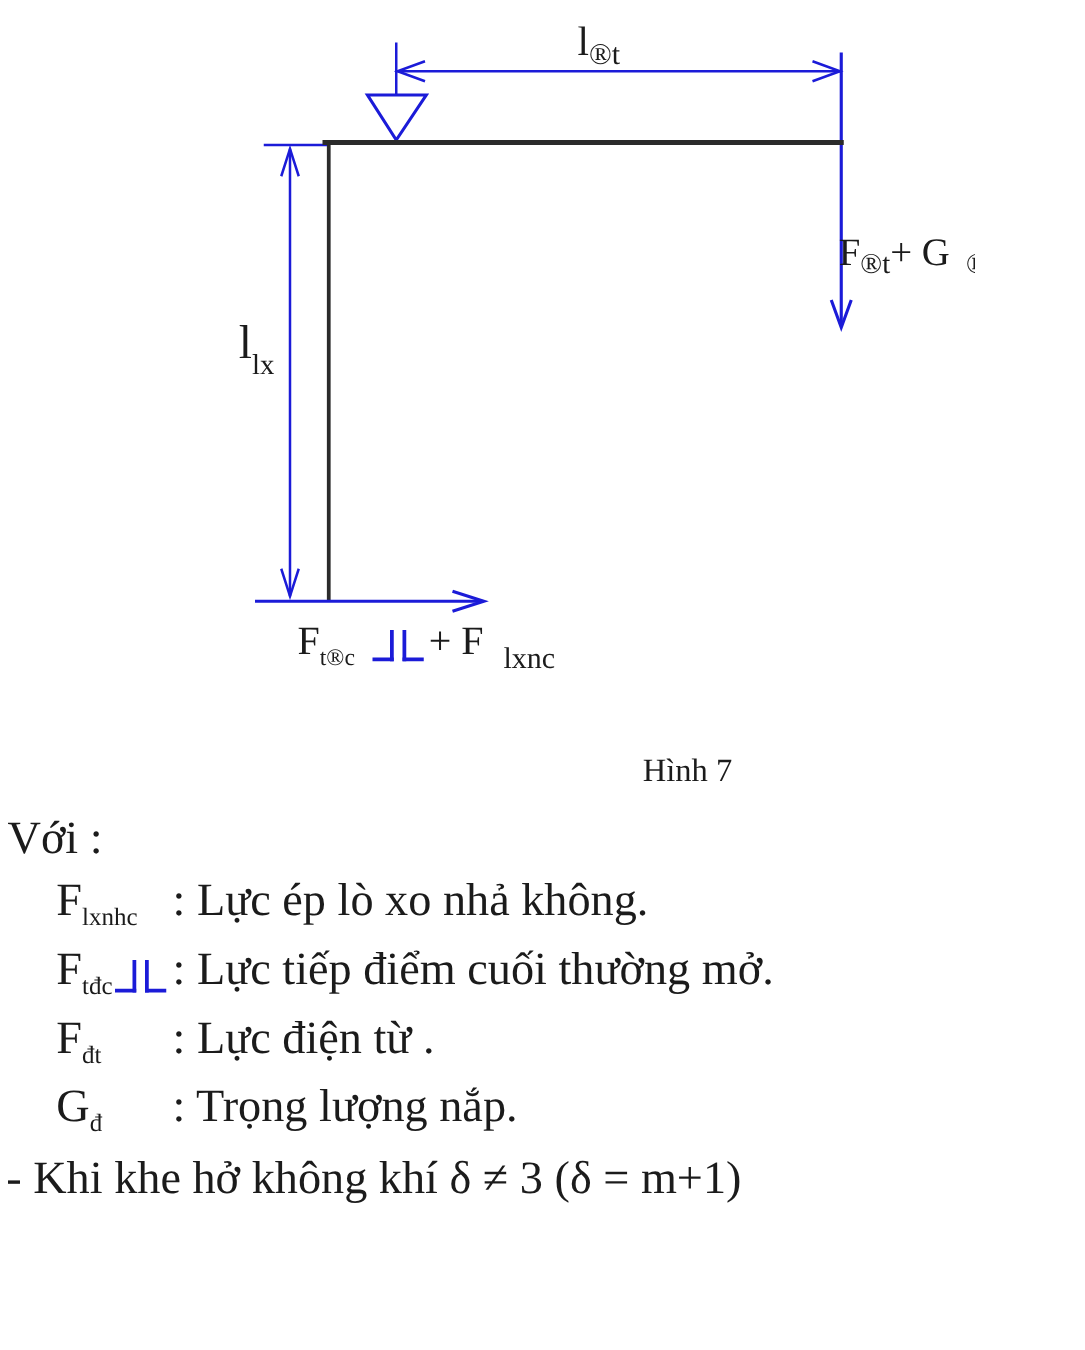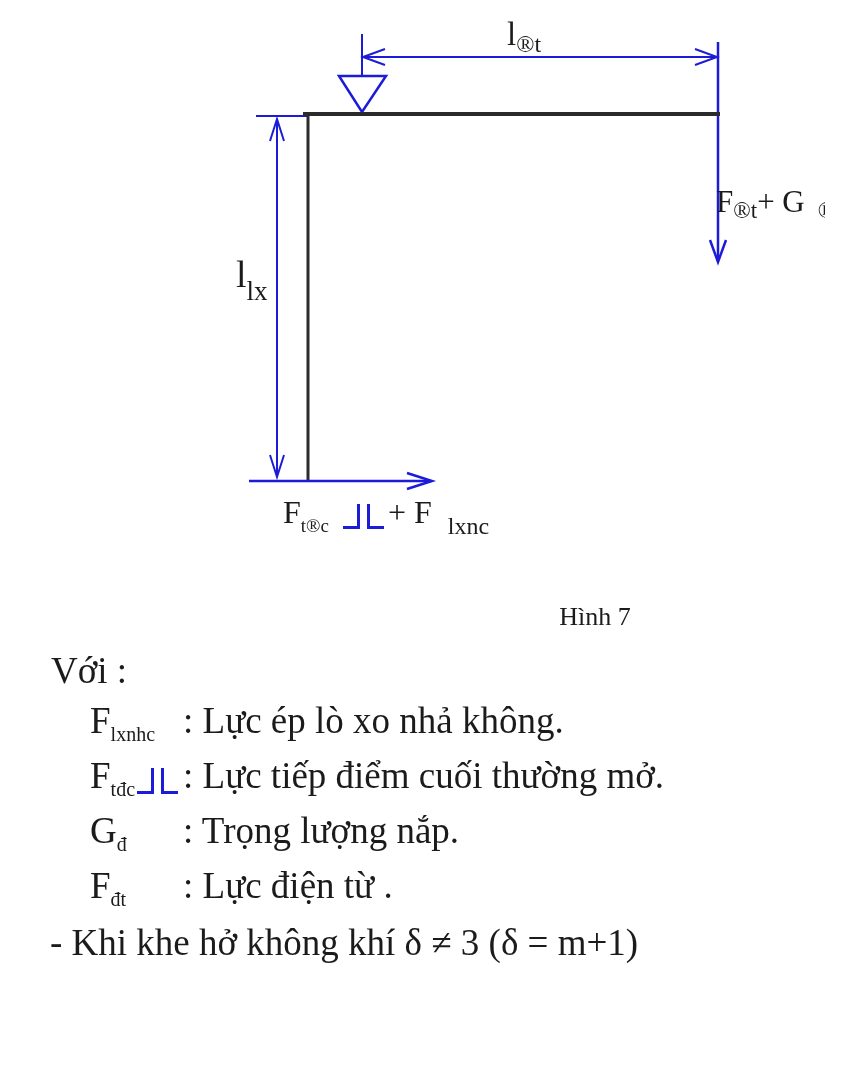--- a/index.html
+++ b/index.html
@@ -8,33 +8,32 @@
     --beam:#2b2b2b;
   }
   html,body{margin:0;padding:0;background:#ffffff;}
   #canvas{
     position:relative;
     width:780px;height:1080px;
     background:#ffffff;
     font-family:"Liberation Serif","DejaVu Serif",serif;
     color:var(--ink);
     overflow:hidden;
-    margin-left:45px;
   }
   #diagram-svg{position:absolute;left:0;top:0;}
   .lbl{position:absolute;white-space:nowrap;line-height:1;}
   .lbl sub{line-height:1;}
   
   .dim-top-label{left:462px;top:18px;font-size:33px;}
   .dim-top-label sub{font-size:24px;vertical-align:-7px;}
   .force-right-label{left:671px;top:186px;font-size:31px;}
   .force-right-label sub{font-size:23px;vertical-align:-6px;}
   .force-right-label .gsub{margin-left:13px;}
   .dim-left-label{left:191px;top:255px;font-size:38px;}
-  .dim-left-label sub{font-size:27px;vertical-align:-13px;}
+  .dim-left-label sub{font-size:23px;vertical-align:-13px;}
   .force-bottom-label{left:238px;top:496px;font-size:32px;text-align:center;}
   .force-bottom-label sub{font-size:19px;vertical-align:-9px;}
   .force-bottom-label .sub-big{font-size:24px;vertical-align:-11px;margin-left:16px;}
   
   .ang{display:inline-block;width:14px;height:22px;border-bottom:3px solid var(--blue);}
   .ang.right{border-right:3px solid var(--blue);}
   .ang.left{border-left:3px solid var(--blue);}
   .force-bottom-label .ang{vertical-align:-6px;}
   .force-bottom-label .ang.right{margin-left:14px;}
   .force-bottom-label .ang.left{margin-left:7px;margin-right:4px;}
@@ -103,26 +102,26 @@
       <span class="desc">: Lực ép lò xo nhả không.</span>
     </div>
 
     <div class="legend-row">
       <span class="sym"><span>F</span><sub>tđc</sub></span>
       <span class="angles"><span class="ang right"></span><span class="ang left"></span></span>
       <span class="desc">: Lực tiếp điểm cuối thường mở.</span>
     </div>
 
     <div class="legend-row">
-      <span class="sym"><span>G</span><sub>đ</sub></span>
-      <span class="desc">: Trọng lượng nắp.</span>
+      <span class="sym"><span>F</span><sub>đt</sub></span>
+      <span class="desc">: Lực điện từ .</span>
     </div>
 
     <div class="legend-row">
-      <span class="sym"><span>F</span><sub>đt</sub></span>
-      <span class="desc">: Lực điện từ .</span>
+      <span class="sym"><span>G</span><sub>đ</sub></span>
+      <span class="desc">: Trọng lượng nắp.</span>
     </div>
 
   </div>
 
   <div class="lbl note">- Khi khe hở không khí δ ≠ 3 (δ = m+1)</div>
 
 </div>
 
 </body></html>

